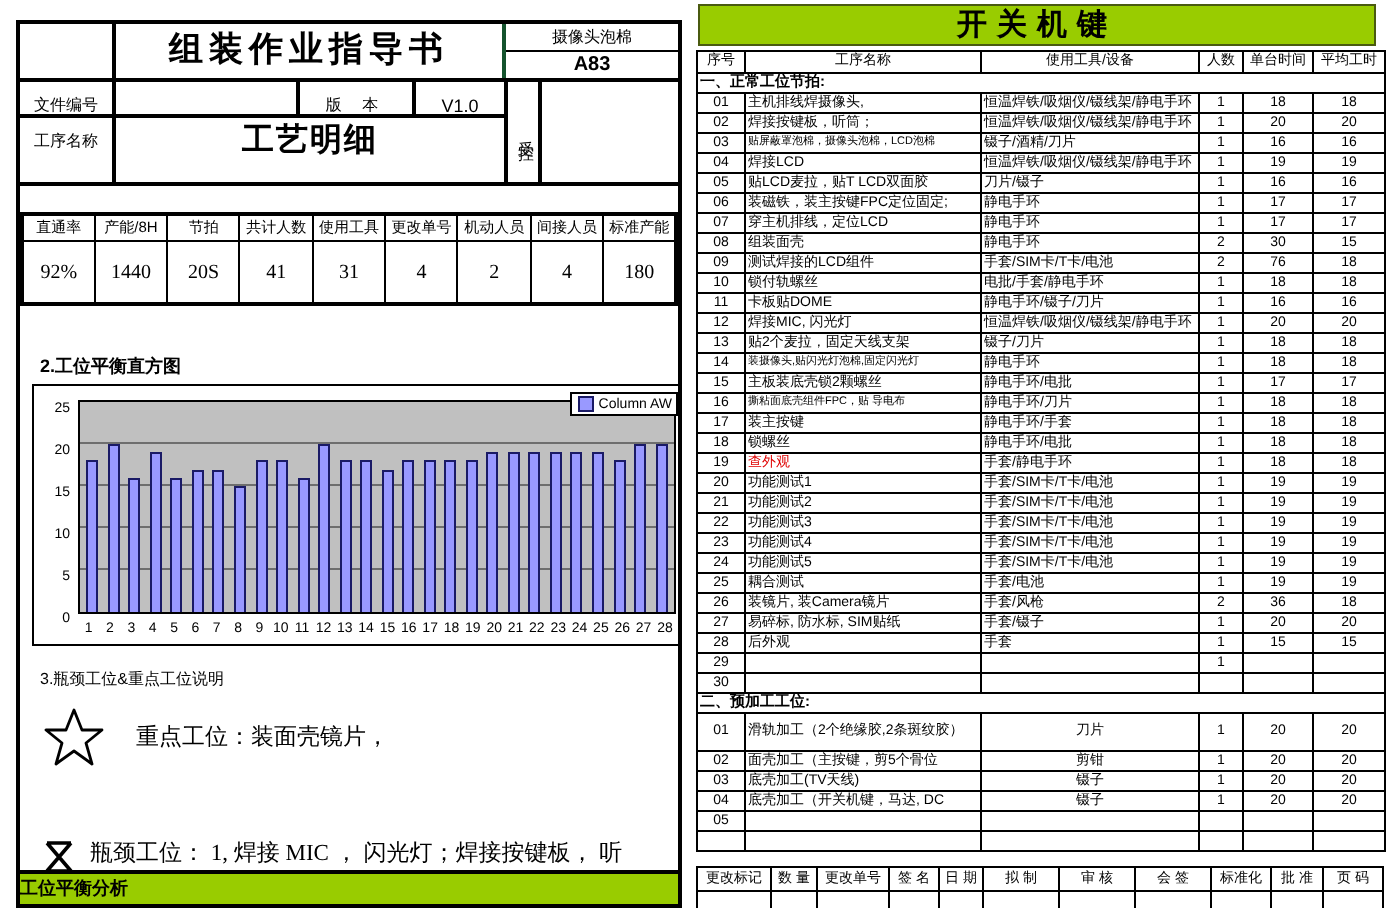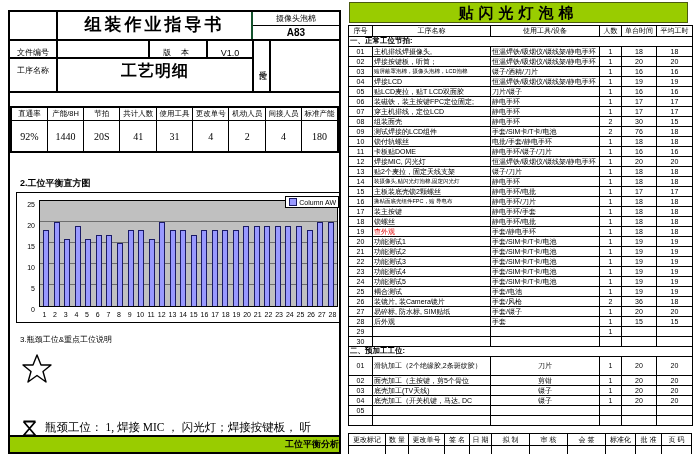--- a/index.html
+++ b/index.html
@@ -53,21 +53,21 @@
   .legend{position:absolute;top:3px;right:0px;background:#fff;border:1px solid #000;
           font-size:7px;padding:1px 2px 1px 3px;display:flex;align-items:center;gap:2px;z-index:3;}
   .lsq{width:6px;height:6px;border:1px solid #1a1a66;}
 
   .sec3-title{margin:11px 0 0 10px;font-weight:normal;font-size:8px;}
   .keyrow{display:flex;margin:9px 0 0 12px;gap:16px;align-items:center;font-size:11.5px;
           font-family:"Liberation Serif","DejaVu Serif",serif;}
   .bottrow{display:flex;margin:37px 0 0 12px;gap:8px;align-items:flex-start;font-size:11.5px;
            font-family:"Liberation Serif","DejaVu Serif",serif;width:312px;line-height:1.35;}
   .green-bar{position:absolute;bottom:0;left:0;right:0;height:15px;border-top:2px solid #000;
-             text-align:right;font-weight:bold;font-size:9px;line-height:14px;}
+             text-align:left;font-weight:bold;font-size:9px;line-height:14px;}
 
   
   .right-panel{position:absolute;left:348px;top:0;width:345px;height:454px;}
   .rp-title{margin:2px 5px 0 1px;height:21px;border:1px solid #4a5a10;text-align:center;
             font-weight:bold;font-size:15px;line-height:20px;letter-spacing:5px;box-sizing:border-box;}
   .proc{width:344px;border-collapse:collapse;table-layout:fixed;margin-top:2px;}
   .proc td,.proc th{border:1px solid #000;font-size:7px;font-weight:normal;line-height:1.1;
                     height:10px;padding:0 1px;overflow:hidden;white-space:nowrap;box-sizing:border-box;}
   .proc th{height:11px;}
   .proc .num,.proc .pn,.proc .t1,.proc .t2{text-align:center;}
@@ -233,32 +233,33 @@
         <span class="lsq" style="background: rgb(153, 153, 255);"></span>
         <span>Column AW</span>
       </div>
     </div>
 
     <div class="sec3-title">3.瓶颈工位&amp;重点工位说明</div>
     <div class="keyrow">
       <svg width="30" height="29" viewBox="0 0 30 29">
         <polygon points="15,1 19,11 29,11 21,17.5 24,28 15,21.5 6,28 9,17.5 1,11 11,11" fill="#fff" stroke="#000" stroke-width="1.4" stroke-linejoin="round"></polygon>
       </svg>
+      <span>重点工位：装面壳镜片，</span>
     </div>
     <div class="bottrow">
       <svg width="15" height="17" viewBox="0 0 15 17">
         <path d="M1.5 1.5 H13.5 M1.5 15.5 H13.5 M1.5 1.5 L13.5 15.5 M13.5 1.5 L1.5 15.5" fill="none" stroke="#000" stroke-width="1.8"></path>
       </svg>
       <span>瓶颈工位： 1, 焊接 MIC ， 闪光灯；焊接按键板， 听筒；</span>
     </div>
     <div class="green-bar" style="background: rgb(153, 204, 0);">工位平衡分析</div>
   </div>
 
   <div class="right-panel">
-    <div class="rp-title" style="background: rgb(153, 204, 0);">贴闪光灯泡棉</div>
+    <div class="rp-title" style="background: rgb(153, 204, 0);">开关机键</div>
 
     <table class="proc">
       <colgroup>
         <col style="width:24px">
           <col style="width:118px">
           <col style="width:109px">
         <col style="width:22px">
           <col style="width:35px">
           <col style="width:36px">
       </colgroup>

